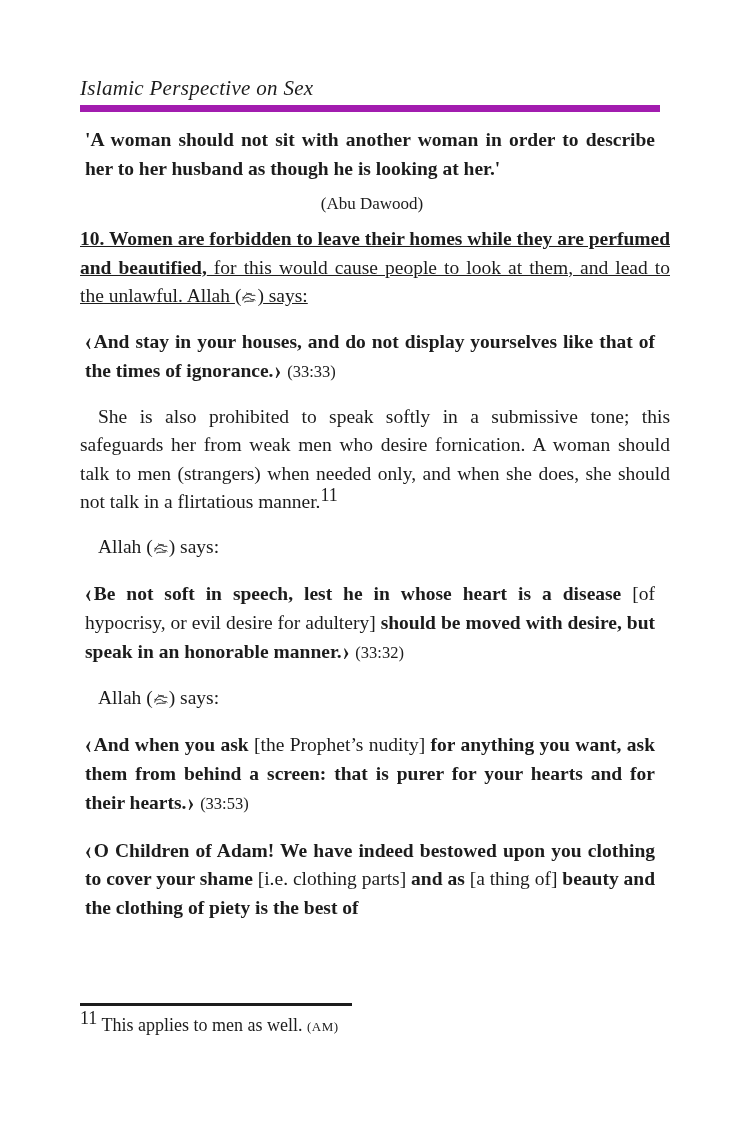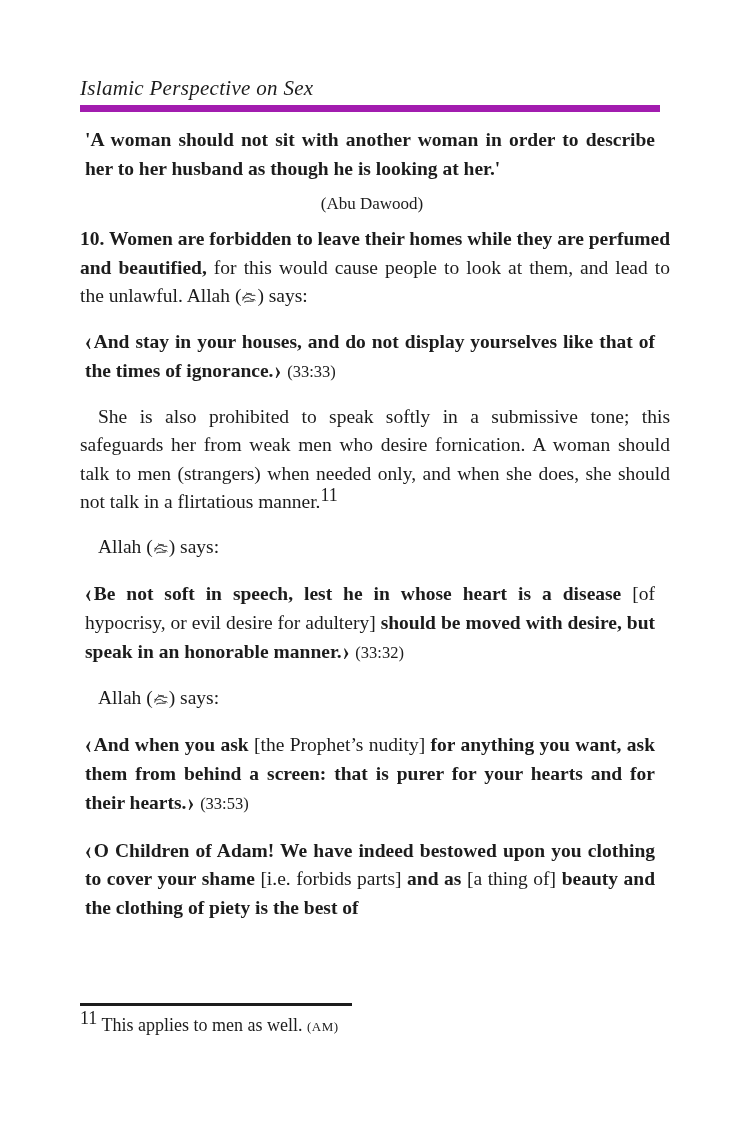--- a/index.html
+++ b/index.html
@@ -21,21 +21,21 @@
   .hon{white-space:nowrap;}
   .hon svg{width:16px;height:15px;vertical-align:-3px;}
   sup{font-size:18px;line-height:0;vertical-align:super;}
   .hadith-source{margin-top:10px;font-size:17px;line-height:22px;text-align:center;padding-right:6px;}
   .footnote-block{position:absolute;left:80px;top:1003px;width:560px;}
   .fn-rule{width:272px;border-top:3px solid #1c1c1c;margin-bottom:7px;}
   .fn-text{font-size:18px;line-height:24px;text-align:left;}
   .fn-src{font-size:13px;letter-spacing:0.5px;}
   .page-number{position:absolute;left:80px;top:1120px;width:590px;text-align:center;
       font-size:21px;line-height:26px;}
-  .mt14{margin-top:14px;} .mt10{margin-top:10px;} .mt16{margin-top:16px;}
+  .mt14{margin-top:14px;} .mt10{margin-top:10px;text-decoration:underline;} .mt16{margin-top:16px;}
   .mt17{margin-top:17px;} .mt18{margin-top:18px;}
 </style>
 </head>
 <body>
 
 <div class="page">
   <div class="content">
 
     <div class="running-header">Islamic Perspective on Sex</div>
 
@@ -65,21 +65,21 @@
     <p class="mt16 ind"><span>Allah </span><span class="hon">(<svg viewBox="0 0 18 16" xmlns="http://www.w3.org/2000/svg" fill="none" stroke="#1c1c1c" stroke-width="1.1" stroke-linecap="round">
             <path d="M2 11 C3 5 8 3 11 5 C14 7 15 4 16 6"></path>
             <path d="M2 8 C5 10 8 6 10 9 C12 12 15 9 16 11"></path>
             <path d="M4 13 C7 11 12 13 14 12"></path>
             <path d="M6 3 C8 5 10 3 12 4"></path>
           </svg>)</span><span> says:</span></p>
 
     <p class="quote mt18"><span class="qm open">‹</span><span class="b">And when you ask </span><span>[the Prophet’s nudity] </span><span class="b">for anything you want, ask them from behind a screen: that is purer for your hearts and for their hearts.</span><span class="qm close">›</span><span class="ref">(33:53)</span></p>
 
 
-    <p class="quote mt17"><span class="qm open">‹</span><span class="b">O Children of Adam! We have indeed bestowed upon you clothing to cover your shame </span><span>[i.e. forbids parts] </span><span class="b">and as </span><span>[a thing of] </span><span class="b">beauty and the clothing of piety is the best of</span></p>
+    <p class="quote mt17"><span class="qm open">‹</span><span class="b">O Children of Adam! We have indeed bestowed upon you clothing to cover your shame </span><span>[i.e. clothing parts] </span><span class="b">and as </span><span>[a thing of] </span><span class="b">beauty and the clothing of piety is the best of</span></p>
   </div>
 
   <div class="footnote-block">
     <div class="fn-rule"></div>
     <p class="fn-text"><sup>11</sup><span> This applies to men as well.  </span><span class="fn-src">(AM)</span></p>
   </div>
 
   <div class="page-number">19</div>
 </div>
 

